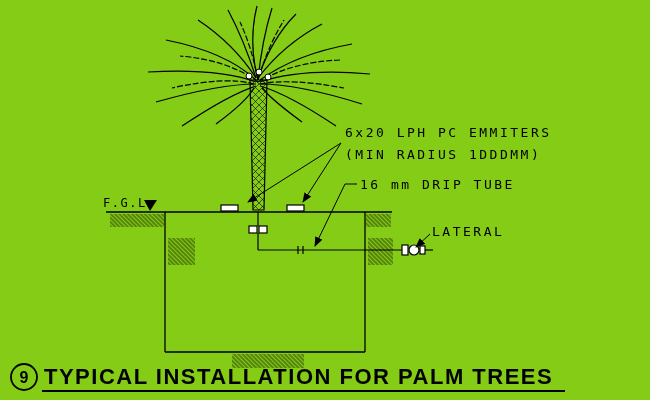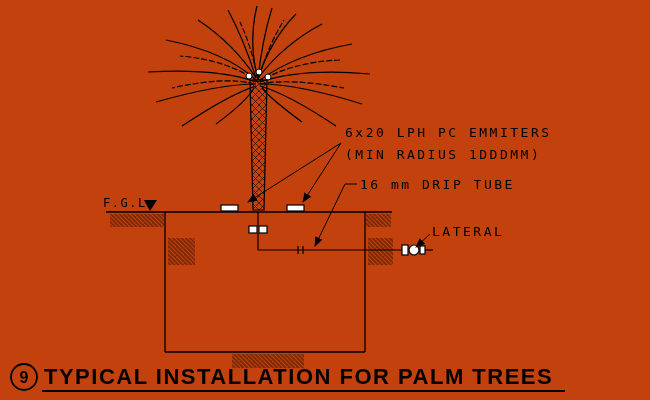--- a/index.html
+++ b/index.html
@@ -1,16 +1,16 @@
 <!DOCTYPE html>
 <html><head>
 <meta charset="utf-8">
 <style>
   html,body{margin:0;padding:0;background:#ffffff;}
-  .page{position:relative;width:650px;height:400px;background:#c2410c;overflow:hidden;
+  .page{position:relative;width:650px;height:400px;background:#84cc16;overflow:hidden;
         font-family:"DejaVu Sans Mono", monospace;}
   svg{display:block;}
   text{fill:#000;}
   .cad-label{font-family:"DejaVu Sans Mono", monospace;font-size:13px;letter-spacing:2.5px;}
   .cad-small{font-family:"DejaVu Sans Mono", monospace;font-size:12px;letter-spacing:1.5px;}
   .title-text{font-family:"Liberation Sans", sans-serif;font-size:22px;font-weight:bold;letter-spacing:1.5px;}
   .title-num{font-family:"Liberation Sans", sans-serif;font-size:16px;font-weight:bold;}
 </style>
 </head>
 <body>

